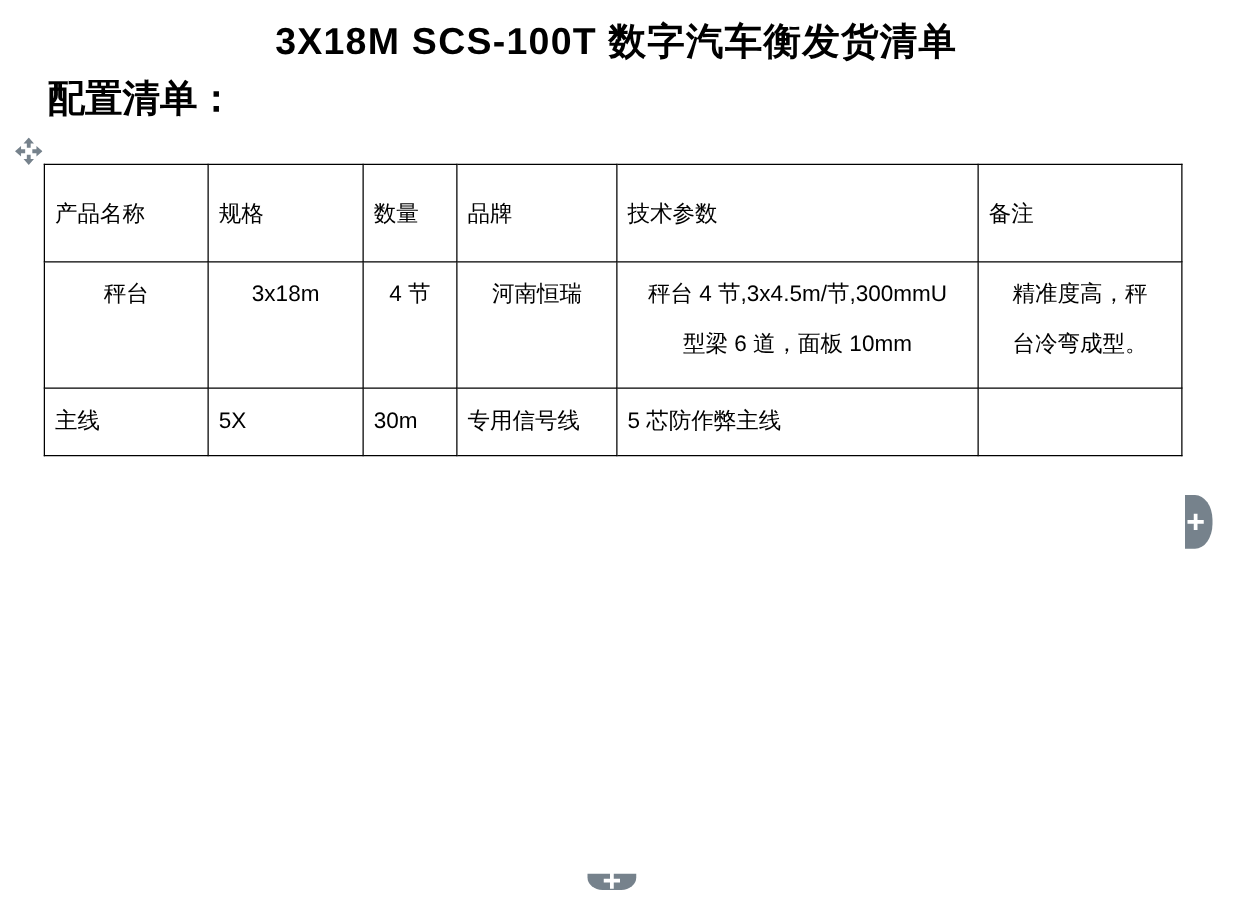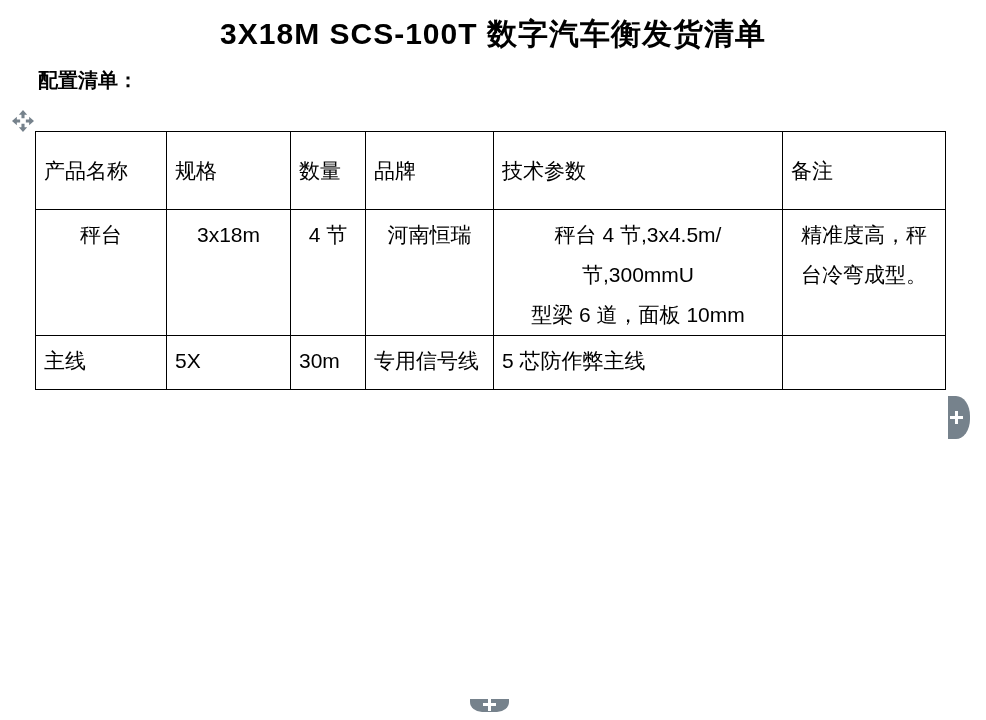--- a/index.html
+++ b/index.html
@@ -14,32 +14,32 @@
     background:var(--bg);color:var(--text);
     font-family:"Liberation Sans","DejaVu Sans",sans-serif;
   }
   .page-title{
     position:absolute;top:16px;left:0;width:986px;
     text-align:center;font-size:30px;font-weight:bold;line-height:36px;
     letter-spacing:1px;white-space:nowrap;
   }
   .section-label{
     position:absolute;top:66px;left:38px;
-    font-size:20px;font-weight:bold;line-height:28px;text-align:center;
+    font-size:30px;font-weight:bold;line-height:28px;text-align:center;
   }
   .move-handle{
     position:absolute;left:12px;top:110px;width:22px;height:22px;cursor:move;
   }
   table.sheet{
     position:absolute;left:35px;top:131px;width:910px;
     border-collapse:collapse;table-layout:fixed;
   }
   table.sheet th,table.sheet td{
     border:1px solid var(--border);
-    font-size:21px;font-weight:normal;text-align:left;
+    font-size:18px;font-weight:normal;text-align:left;
     vertical-align:top;padding:5px 8px 0 8px;line-height:40px;
     white-space:pre-line;overflow:hidden;
   }
   table.sheet th{
     height:77px;vertical-align:middle;padding-top:0;padding-bottom:0;
     font-weight:normal;
   }
   table.sheet tr.tall td{height:95px;text-align:center;}
   table.sheet tr.short td{height:48px;}
   .handle-col{

